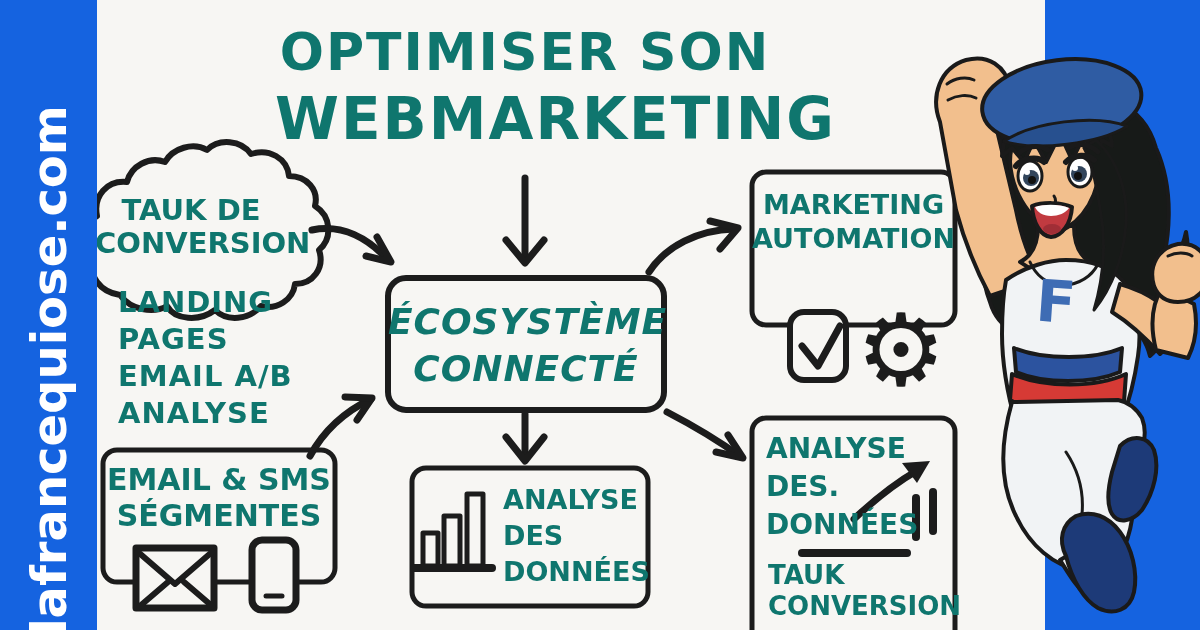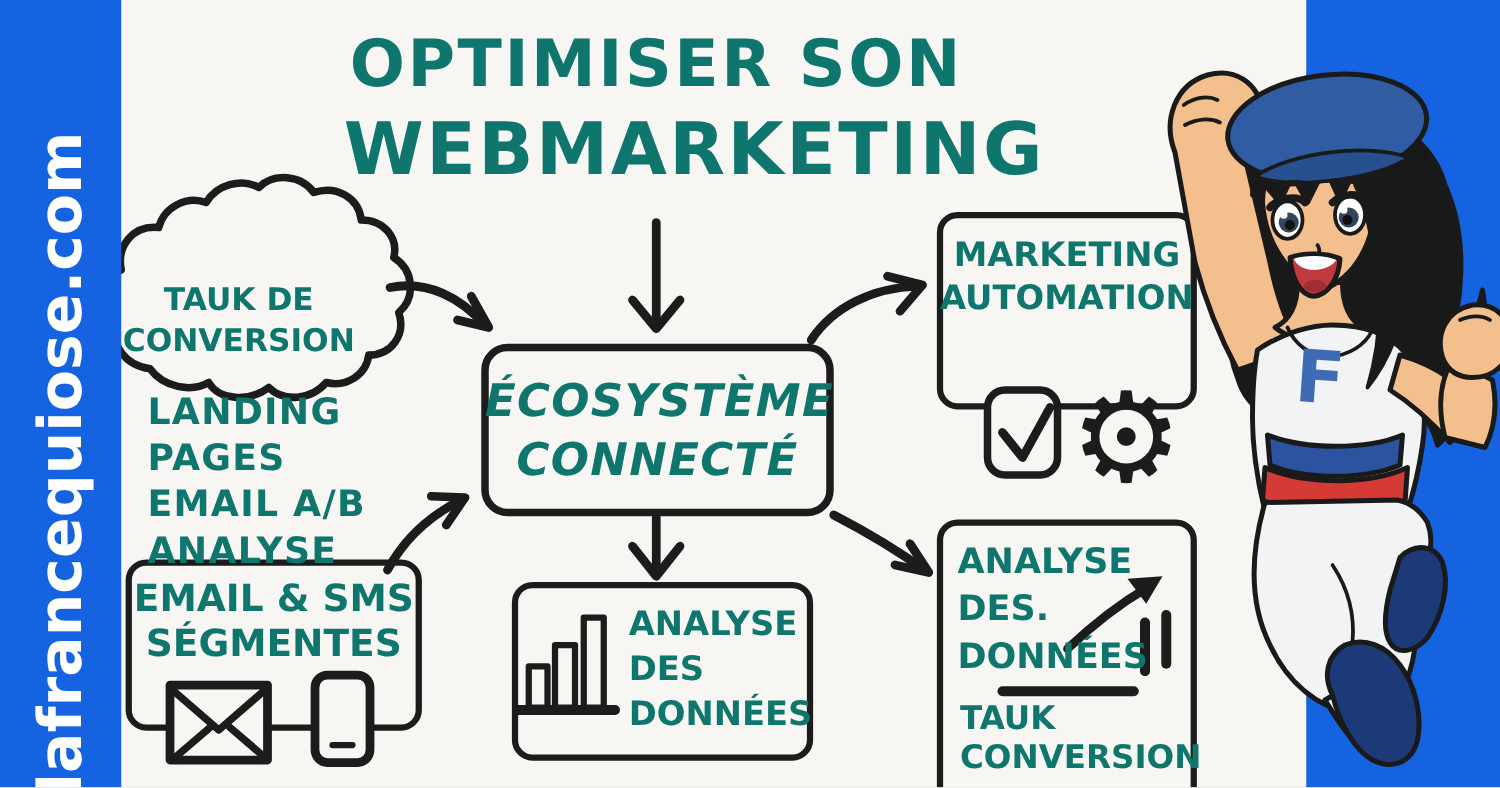--- a/index.html
+++ b/index.html
@@ -15,22 +15,22 @@
     white-space:nowrap;color:#ffffff;font-weight:700;font-size:48px;letter-spacing:0px;
   }
   .right-bg{
     position:absolute;left:1045px;top:0;width:155px;height:630px;background:#1563e0;
   }
   svg.layer{position:absolute;left:0;top:0;width:1200px;height:630px;}
   .txt{position:absolute;font-weight:700;color:#0f766e;line-height:1;}
   .title{left:275px;top:26px;width:500px;text-align:center;}
   .title .l1{font-size:52px;letter-spacing:2px;}
   .title .l2{font-size:58px;letter-spacing:2px;margin-top:12px;}
-  .cloud-label{left:95px;top:194px;width:192px;text-align:center;font-size:25px;line-height:33px;white-space:nowrap;margin-top:29px;}
-  .levers{left:118px;top:284px;font-size:29px;line-height:37px;letter-spacing:1px;margin-top:27px;}
+  .cloud-label{left:95px;top:194px;width:192px;text-align:center;font-size:29px;line-height:33px;white-space:nowrap;}
+  .levers{left:118px;top:284px;font-size:29px;line-height:37px;letter-spacing:1px;}
   .center-label{left:388px;top:298px;width:276px;text-align:center;font-size:36px;line-height:47px;letter-spacing:1px;font-style:italic;}
   .crm-label{left:752px;top:188px;width:203px;text-align:center;font-size:27px;line-height:34px;}
   .email-label{left:103px;top:462px;width:232px;text-align:center;font-size:30px;line-height:36px;}
   .data-label{left:503px;top:482px;font-size:27px;line-height:36px;}
   .kpi-num{left:766px;top:430px;font-size:28px;line-height:38px;}
   .kpi-den{left:768px;top:560px;font-size:26px;line-height:31px;}
 </style>
 </head>
 <body>
 

